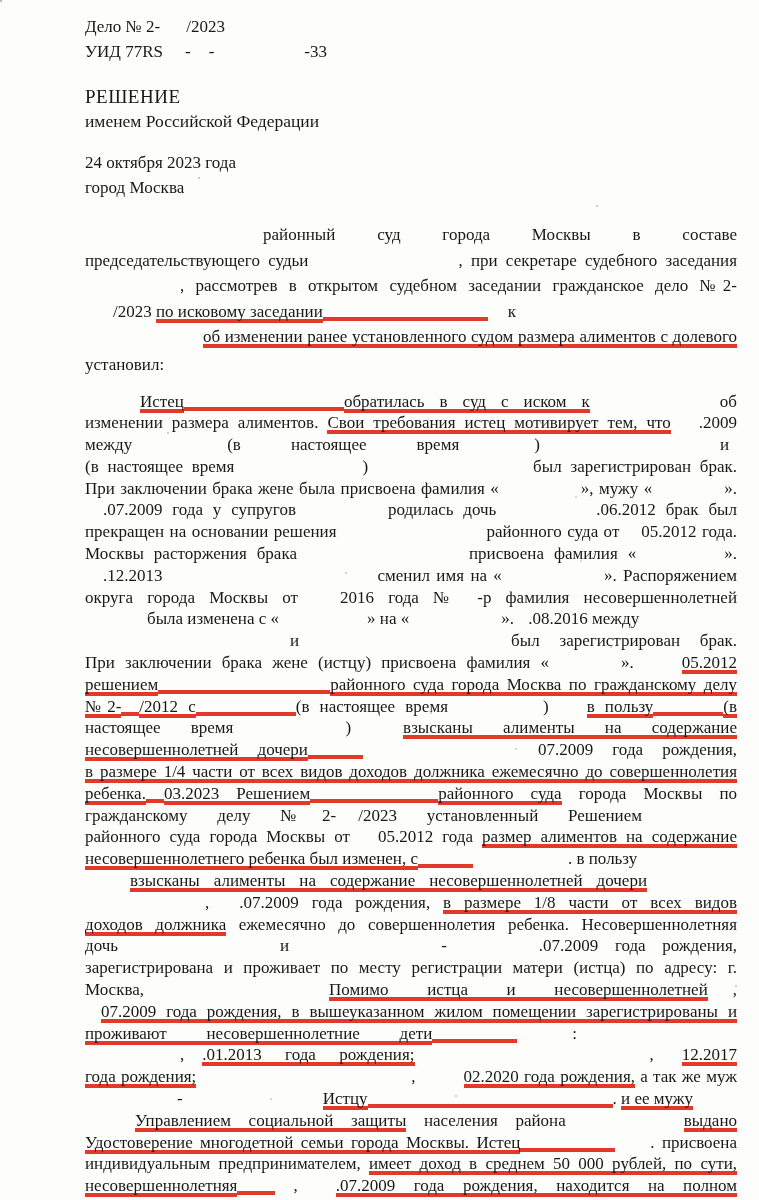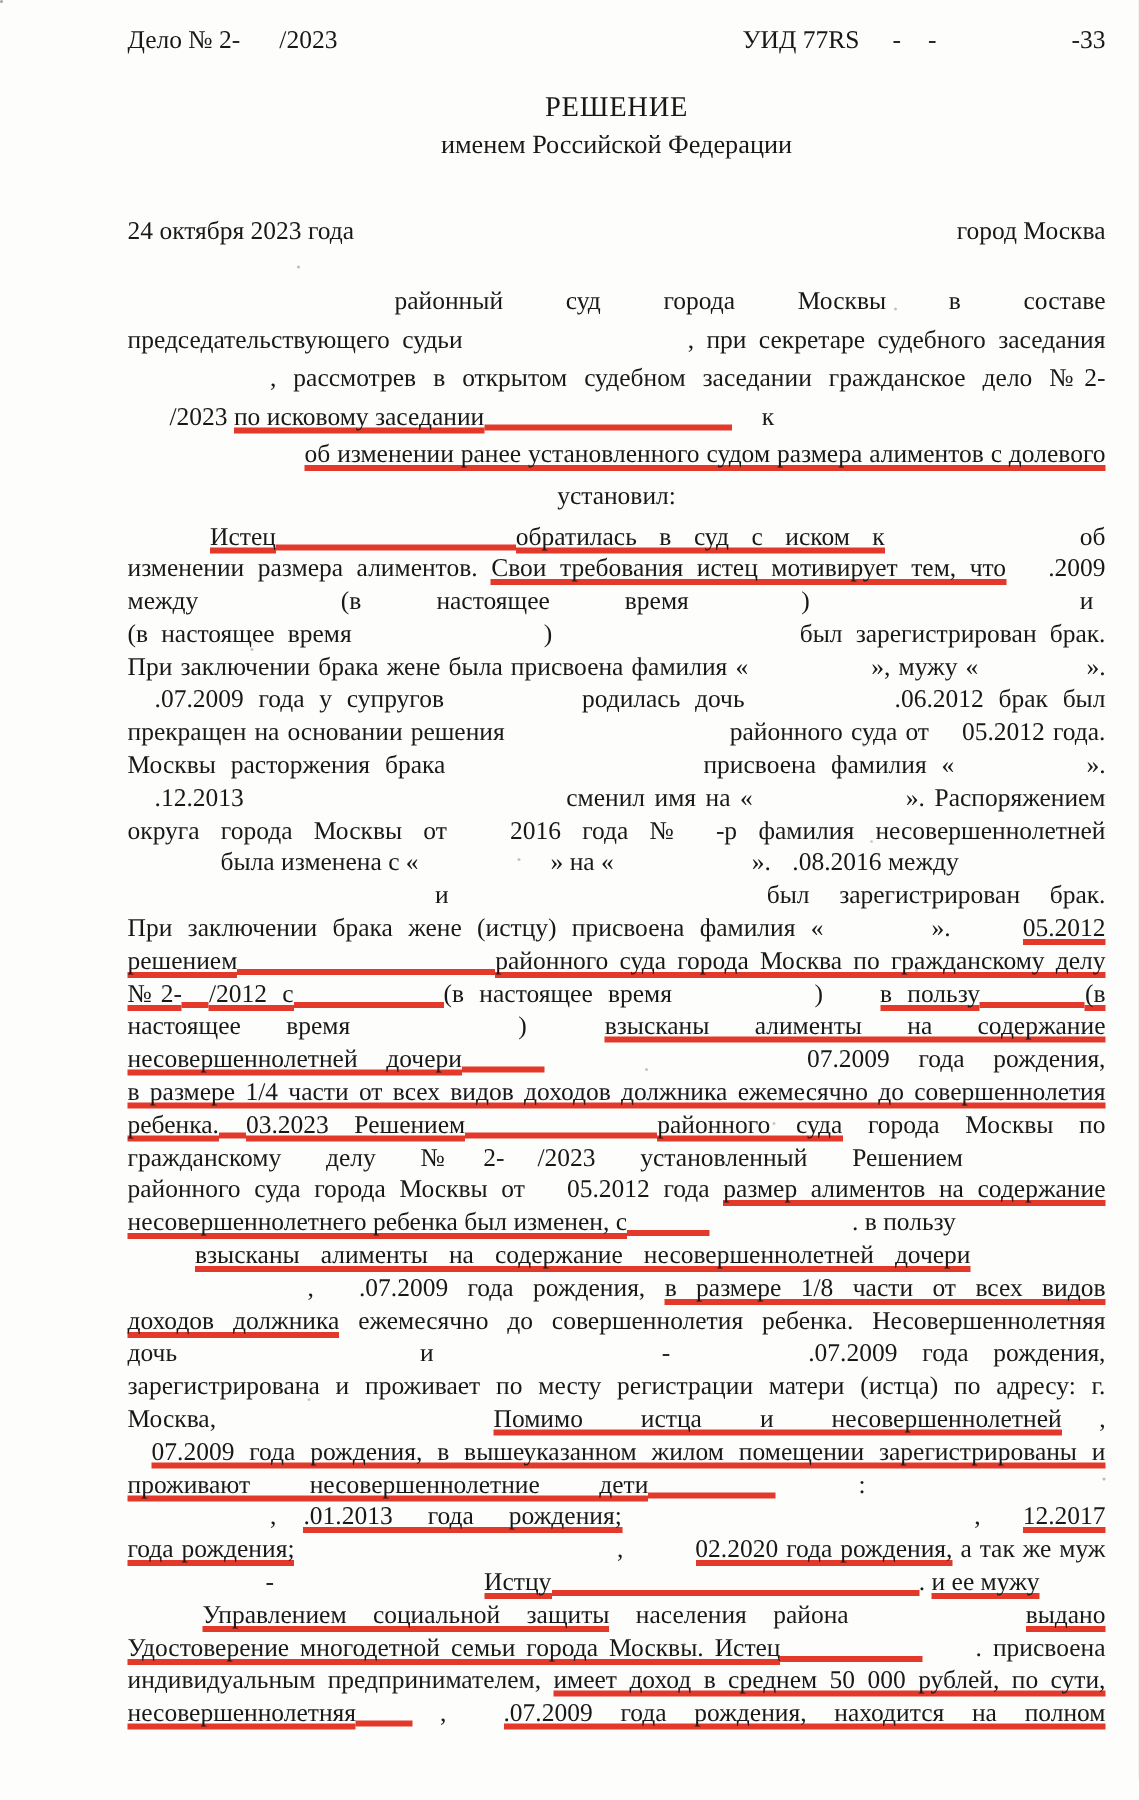--- a/index.html
+++ b/index.html
@@ -8,28 +8,28 @@
     width:759px;height:1200px;
     margin:0 auto;
     background:#fdfdfc;
     overflow:hidden;
     box-sizing:border-box;
     padding:14px 22px 0 85px;
     font-family:"Liberation Serif","DejaVu Serif",serif;
     font-size:17px;line-height:25px;
     color:#181818;
   }
-  .split{display:flex;justify-content:space-between;align-items:baseline;}
-  .ctr{text-align:center;}
+  .split{display:flex;justify-content:space-between;align-items:baseline;flex-direction:column;}
+  .ctr{}
   .title-main{font-size:19px;letter-spacing:.5px;margin-top:20px;}
   .title-sub{font-size:17.5px;}
-  .dateline{margin-top:32px;align-items:flex-end;}
+  .dateline{margin-top:16px;}
   .para1{margin-top:22px;line-height:25.5px;}
   .ustanovil{margin-top:2px;line-height:25px;}
-  .para2{margin-top:4px;line-height:21.8px;}
+  .para2{margin-top:14px;line-height:21.8px;}
   .tline{white-space:nowrap;}
   .tline.just{white-space:normal;text-align:justify;text-align-last:justify;}
   .gap{display:inline-block;height:13px;vertical-align:-4px;}
   .rl{
     padding-bottom:2px;
     background:linear-gradient(#e2392b,#e2392b) left bottom/100% 4px no-repeat;
   }
   .gap.rl{background:linear-gradient(#e2392b,#e2392b) left bottom/100% 4px no-repeat;}
   
   .noise{position:absolute;left:0;top:0;width:2px;height:2px;border-radius:50%;

